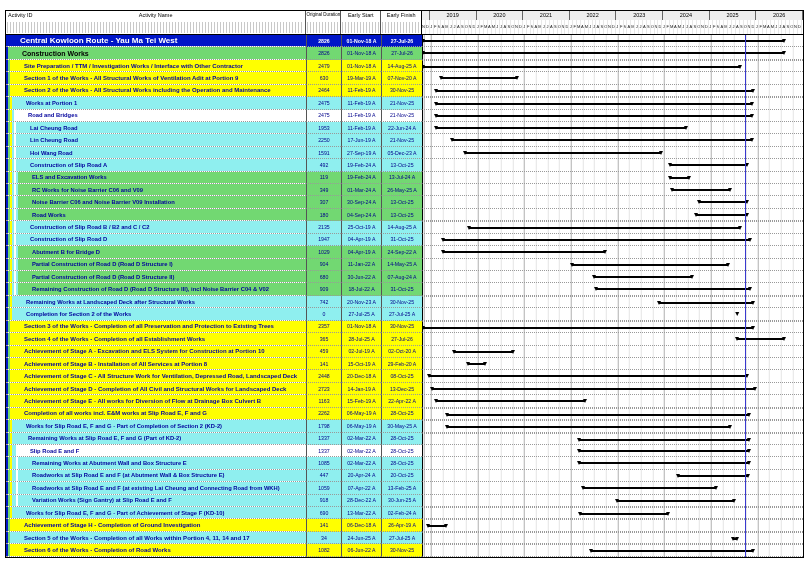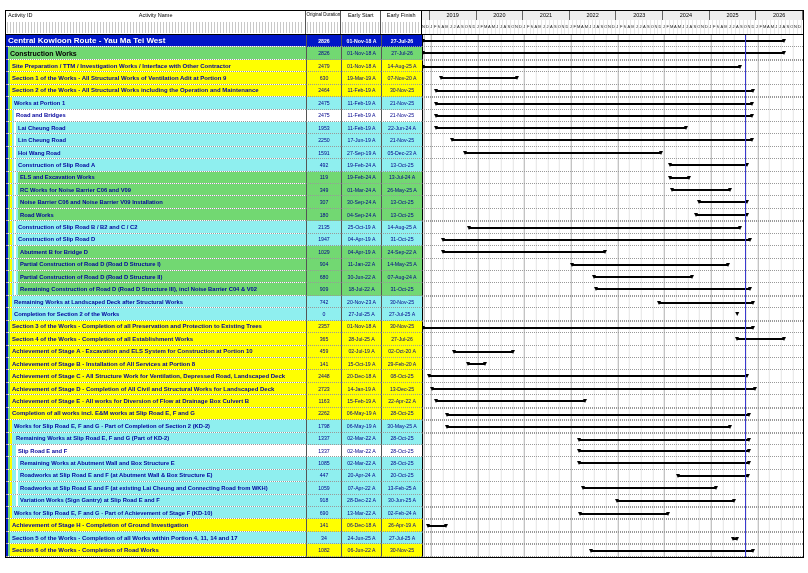--- a/index.html
+++ b/index.html
@@ -25,21 +25,21 @@
   .ystub{background:#ededed;}
   .months{height:14px;display:flex;}
   .mcell{box-sizing:border-box;font-size:4px;line-height:13px;text-align:center;color:#111;
     overflow:hidden;border-right:1px solid #e8e8e8;}
   
   .rows{position:relative;height:522px;}
   .row{display:flex;height:calc(522px/42);box-sizing:border-box;}
   .cell{box-sizing:border-box;border-bottom:1px dotted #999;overflow:hidden;}
   .c-name{width:300px;display:flex;}
   .stripe{width:2px;flex:0 0 2px;}
-  .nameinner{flex:1;display:flex;align-items:center;padding-left:2px;white-space:nowrap;overflow:hidden;}
+  .nameinner{flex:1;display:flex;align-items:center;padding-left:14px;white-space:nowrap;overflow:hidden;}
   .ntext{font-size:5.8px;color:#00009c;white-space:nowrap;}
   .lvl0 .ntext{font-size:8px;font-weight:bold;color:#ffffff;}
   .lvl1 .ntext{font-size:7px;font-weight:bold;color:#000000;}
   .lvl2 .ntext{font-size:6px;font-weight:bold;}
   .lvl3 .ntext{font-weight:bold;}
   .c-dur,.c-start,.c-fin{border-left:1px solid #555;text-align:center;font-size:5.2px;color:#00008b;
     display:flex;align-items:center;justify-content:center;white-space:nowrap;}
   .c-dur{width:35px;}
   .c-start{width:40px;}
   .c-fin{width:41px;}

